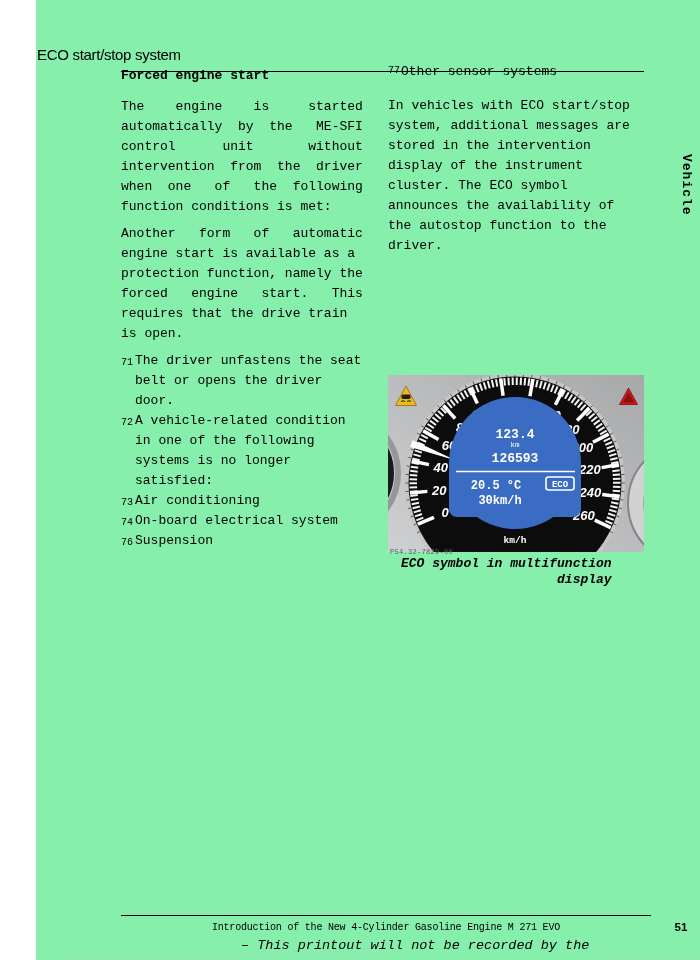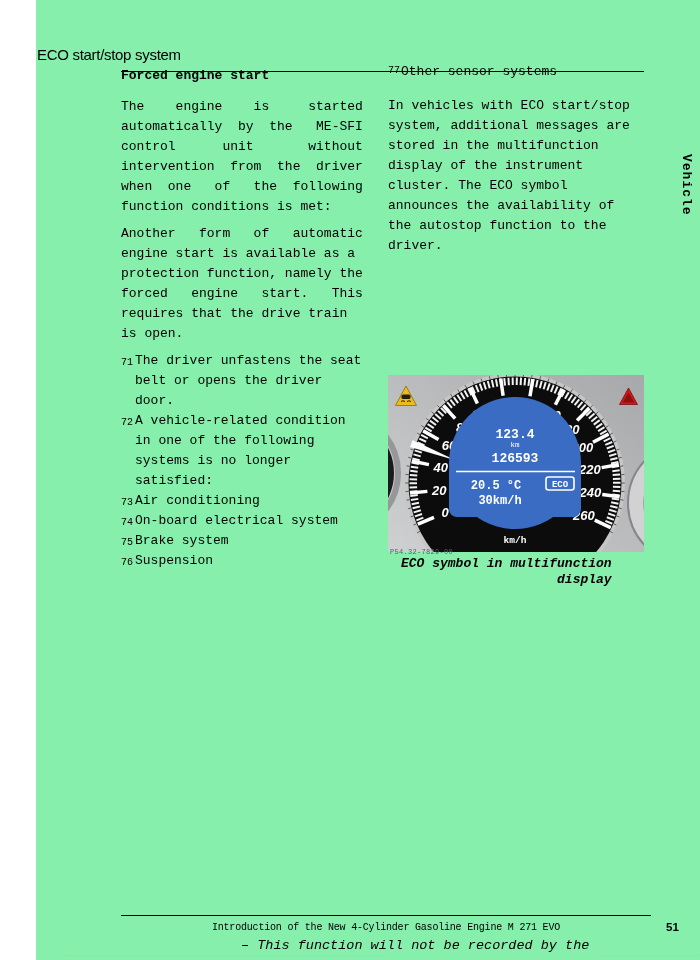--- a/index.html
+++ b/index.html
@@ -39,21 +39,21 @@
     position:absolute;left:365px;top:556px;font-size:13px;line-height:16px;
     font-weight:bold;font-style:italic;white-space:pre-wrap;text-align:right;
   }
   
   .footer-rule{position:absolute;left:85px;top:915px;width:530px;border-top:1.2px solid #000;}
   .footer-title{
     position:absolute;left:85px;top:922px;width:530px;text-align:center;
     font-family:Liberation Mono, monospace;font-size:10px;letter-spacing:-0.2px;
   }
   .page-number{
-    position:absolute;left:630px;top:921px;width:30px;text-align:left;
+    position:absolute;left:630px;top:921px;width:30px;text-align:center;
     font-family:"Liberation Sans","DejaVu Sans",sans-serif;font-size:11.5px;font-weight:bold;
   }
   .footer-note{position:absolute;left:205px;top:938px;font-size:13.5px;font-style:italic;white-space:nowrap;}
   .dotted-edge{position:absolute;top:955px;border-top:1.5px dotted #b5c6d2;}
   .dotted-edge.left{left:28px;width:322px;}
   .dotted-edge.right{left:562px;width:135px;}
 </style>
 </head>
 <body>
 
@@ -96,34 +96,30 @@
       </div>
       <div class="list-item">
         <span class="num">73</span>
         <span class="txt mono-body">Air conditioning</span>
       </div>
       <div class="list-item">
         <span class="num">74</span>
         <span class="txt mono-body">On-board electrical system</span>
       </div>
       <div class="list-item">
-        <span class="num">75</span>
-        <span class="txt mono-body">Brake system</span>
-      </div>
-      <div class="list-item">
         <span class="num">76</span>
         <span class="txt mono-body">Suspension</span>
       </div>
     </div>
   </div>
 
   <div class="col-right">
     <p class="para mono-body">In vehicles with ECO start/stop
 system, additional messages are
-stored in the multifunction
+stored in the intervention
 display of the instrument
 cluster. The ECO symbol
 announces the availability of
 the autostop function to the
 driver.</p>
   </div>
 
   <div class="side-tab">Vehicle</div>
 
   <div class="figure">
@@ -342,17 +338,17 @@
         <polygon points="240.5,17.5 246.3,27.5 234.7,27.5" fill="#8d1010"></polygon>
       </svg>
   </div>
   <div class="figure-ref">P54.32-7829-00</div>
   <div class="figure-caption">ECO symbol in multifunction
 display</div>
 
   <div class="footer-rule"></div>
   <div class="footer-title">Introduction of the New 4-Cylinder Gasoline Engine M 271 EVO</div>
   <div class="page-number">51</div>
-  <div class="footer-note">– This function will not be recorded by the</div>
+  <div class="footer-note">– This printout will not be recorded by the</div>
   <div class="dotted-edge left"></div>
   <div class="dotted-edge right"></div>
 
 </div>
 
 </body></html>

